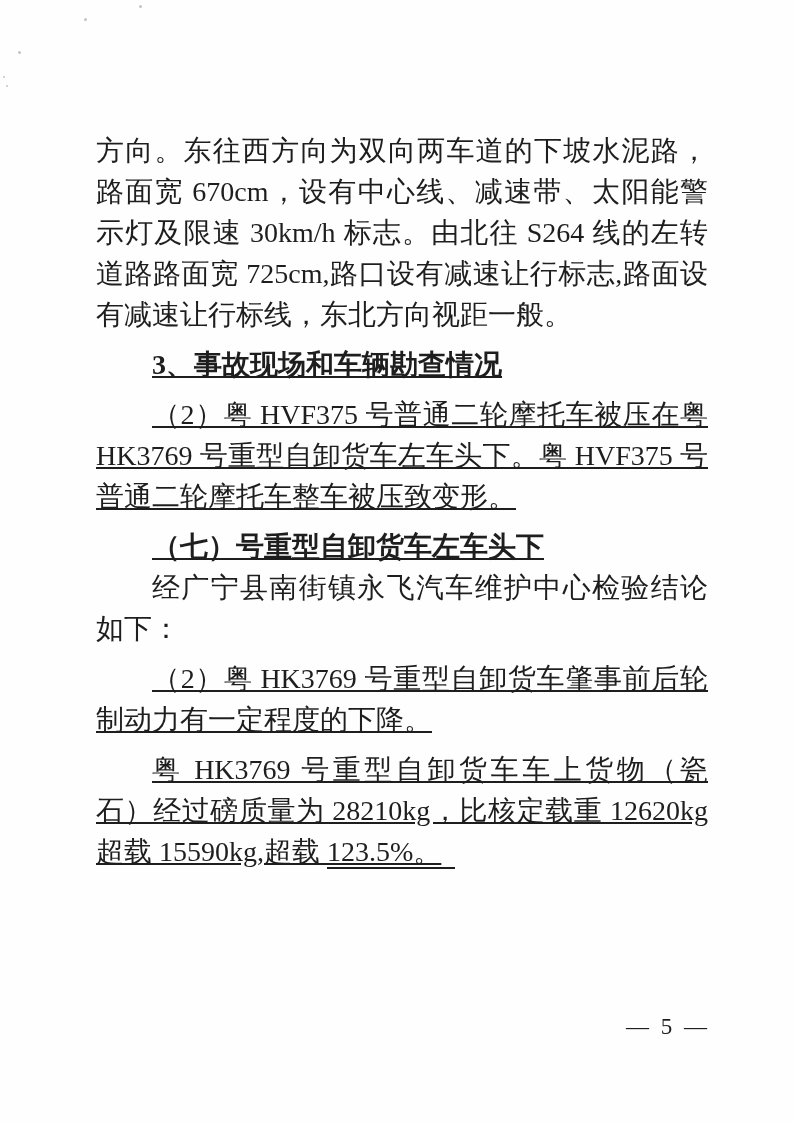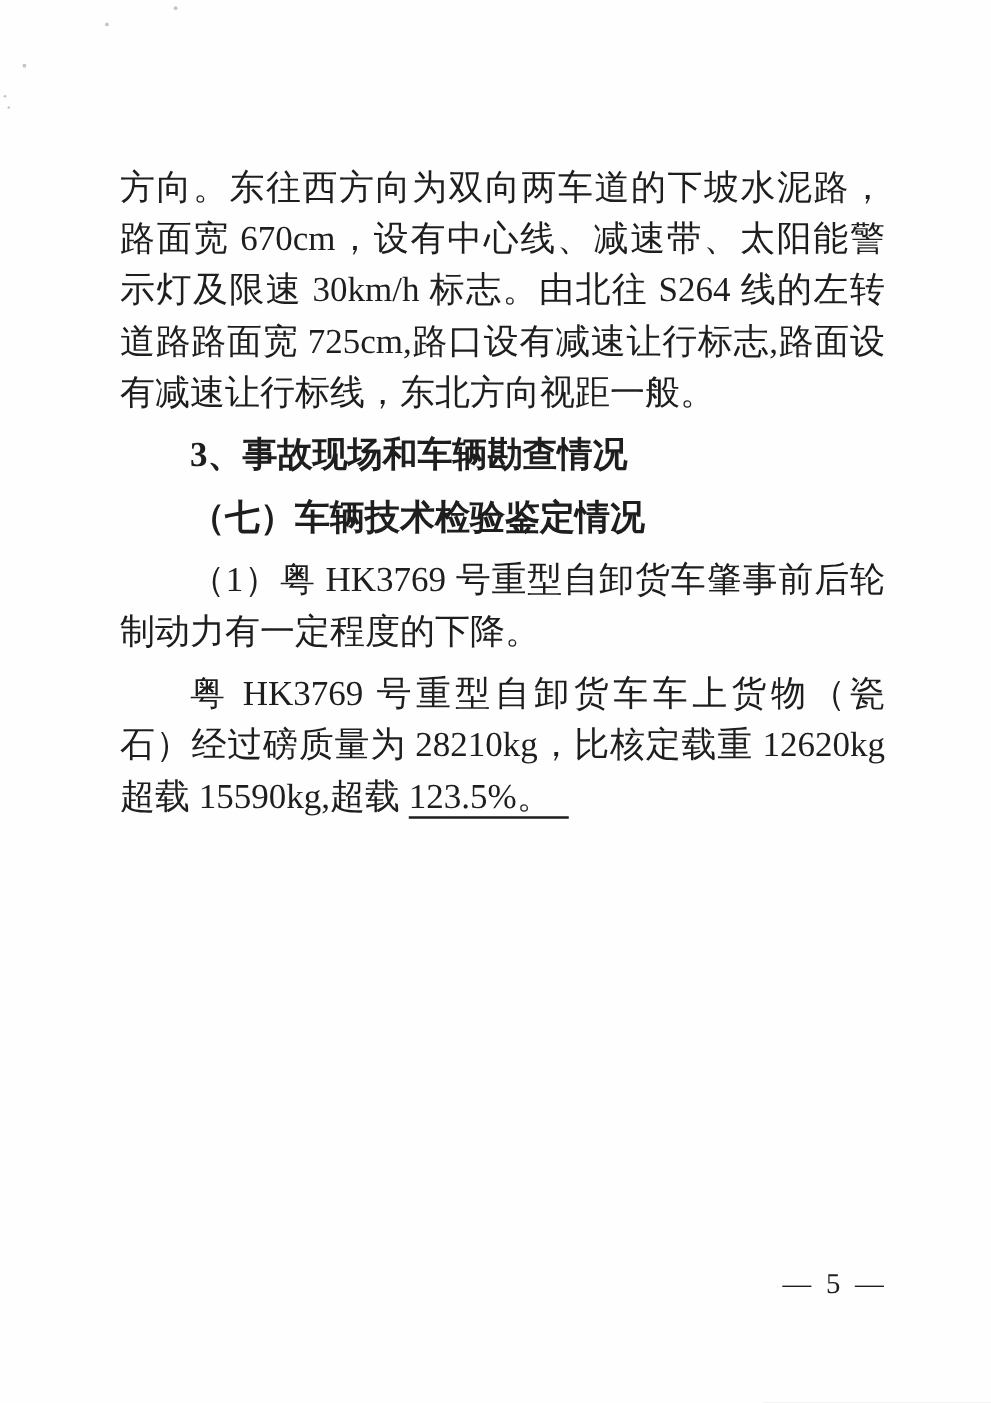--- a/index.html
+++ b/index.html
@@ -29,20 +29,21 @@
     margin: 0;
   }
   .indent {
     text-indent: 2em;
   }
   .heading {
     font-weight: 700;
   }
   .gap {
     margin-top: 9px !important;
+    text-decoration: underline;
   }
   .u {
     border-bottom: 2px solid #1e1e1e;
     padding-right: 14px;
   }
   .page-number {
     position: absolute;
     top: 1014px;
     left: 626px;
     font-size: 23px;
@@ -67,25 +68,27 @@
   <div class="speck" style="left:3px;   top:76px; width:2px; height:2px;"></div>
   <div class="speck" style="left:6px;   top:85px; width:2px; height:2px;"></div>
 
   <div class="content">
 
     <p>方向。东往西方向为双向两车道的下坡水泥路，路面宽 670cm，设有中心线、减速带、太阳能警示灯及限速 30km/h 标志。由北往 S264 线的左转道路路面宽 725cm,路口设有减速让行标志,路面设有减速让行标线，东北方向视距一般。</p>
 
     <p class="indent heading gap">3、事故现场和车辆勘查情况</p>
 
 
+    <p class="indent gap">（2）粤 HVF375 号普通二轮摩托车被压在粤 HK3769 号重型自卸货车左车头下。粤 HVF375 号普通二轮摩托车整车被压致变形。</p>
 
-    <p class="indent heading gap">（七）车辆技术检验鉴定情况</p>
+    <p class="indent heading gap">（七）号重型自卸货车左车头下</p>
 
+    <p class="indent">经广宁县南街镇永飞汽车维护中心检验结论如下：</p>
 
-    <p class="indent gap">（1）粤 HK3769 号重型自卸货车肇事前后轮制动力有一定程度的下降。</p>
+    <p class="indent gap">（2）粤 HK3769 号重型自卸货车肇事前后轮制动力有一定程度的下降。</p>
 
 
     <p class="indent gap"><span>粤 HK3769 号重型自卸货车车上货物（瓷石）经过磅质量为 28210kg，比核定载重 12620kg 超载 15590kg,超载 </span><span class="u">123.5%。</span></p>
 
   </div>
 
   <div class="page-number">— 5 —</div>
 
 </div>
 

